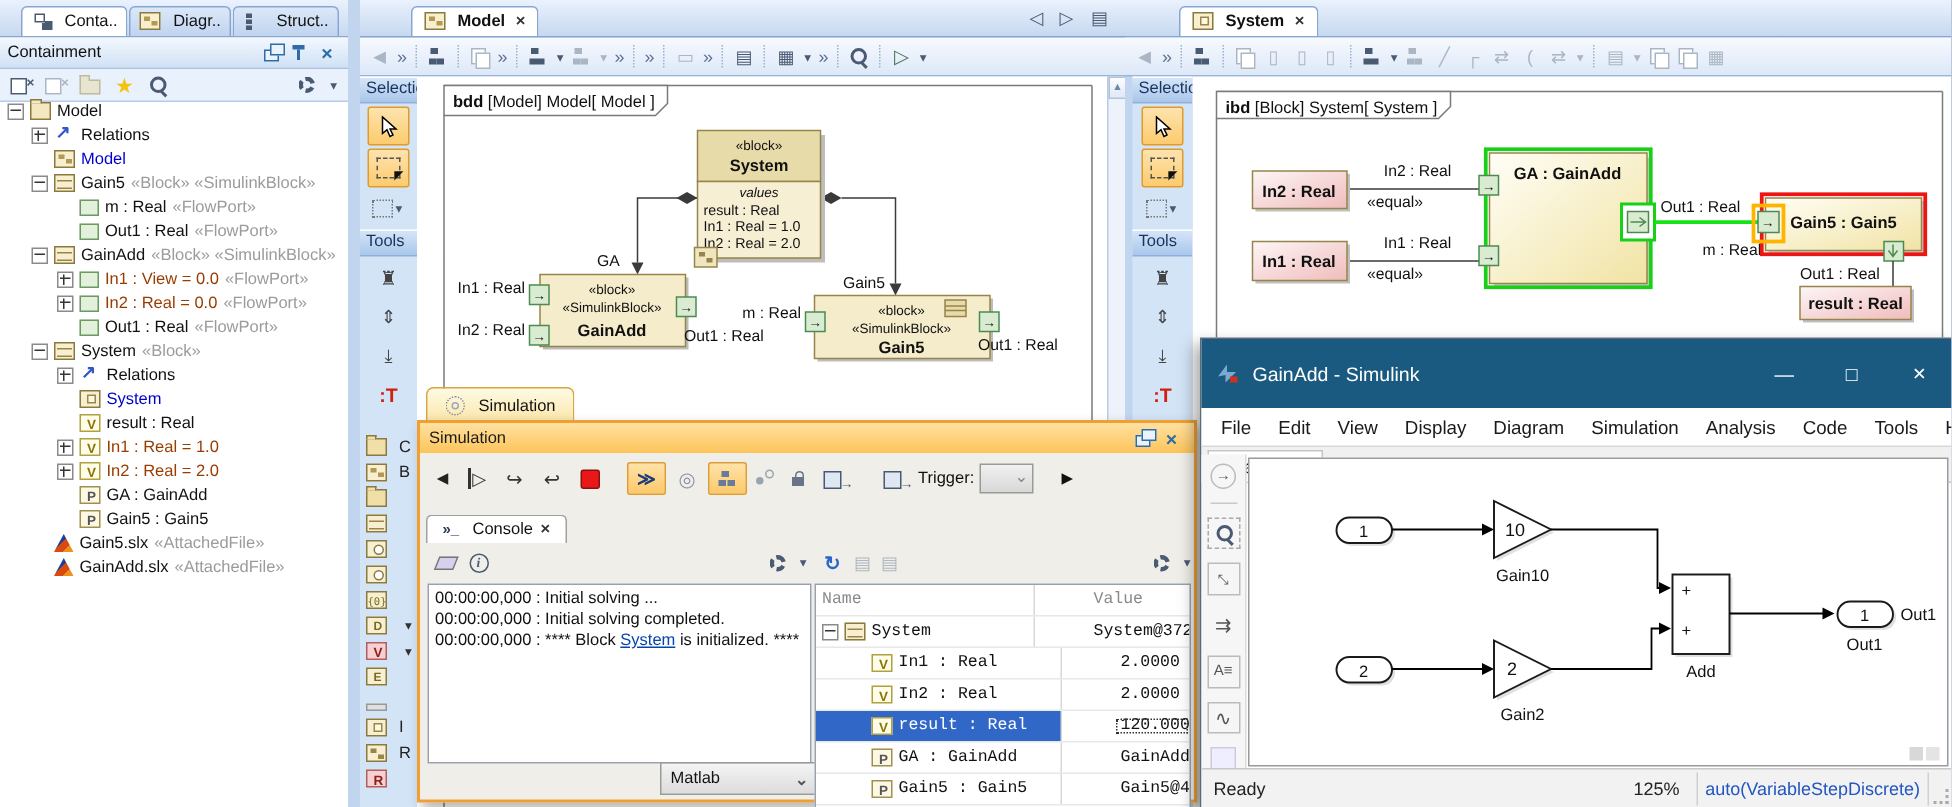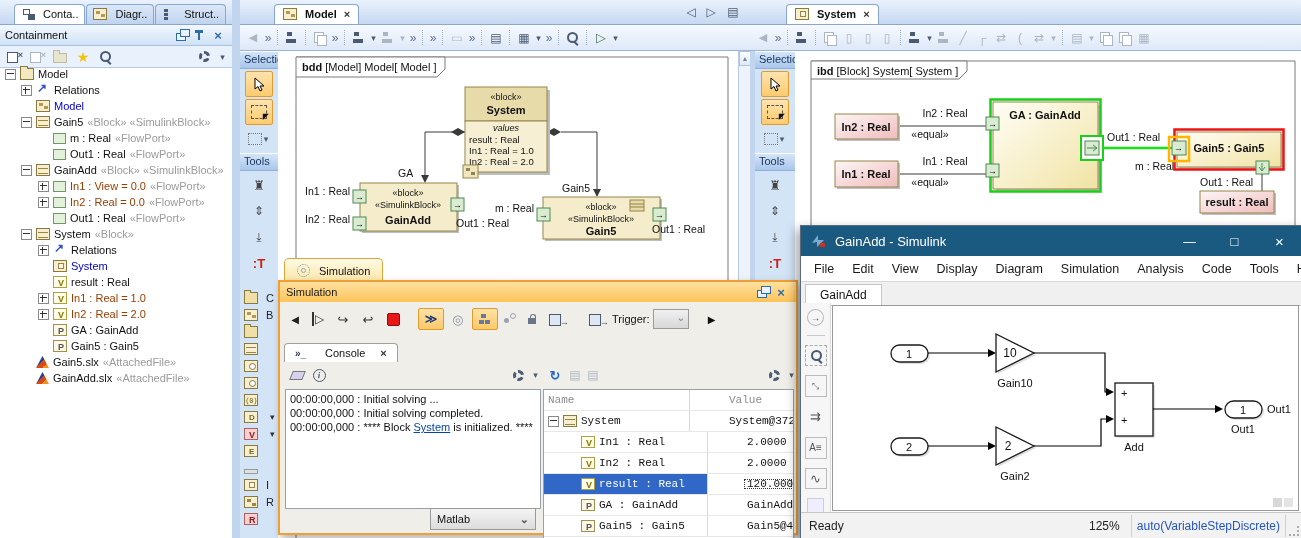--- a/index.html
+++ b/index.html
@@ -138,40 +138,40 @@
   
   .cursor-svg{width:13px;height:15px;}
   
   #simwin{left:278px;top:258px;width:520px;height:277px;z-index:30;}
   .simtab{position:absolute;top:0;left:6px;height:23px;background:linear-gradient(#fefae4,#fbe6a8);border:1px solid #d8a73f;border-bottom:none;
           border-radius:5px 5px 0 0;display:flex;align-items:center;padding:0 12px;gap:5px;}
   .simbody{position:absolute;left:0;right:0;top:22px;bottom:0;border:2px solid #f0a032;background:#efeee8;box-shadow:3px 4px 8px rgba(0,0,0,.3);}
   .simhead{height:20px;background:linear-gradient(#ffe1a0,#fcc45a);display:flex;align-items:center;padding:0 6px;color:#1a1a1a;}
   .simtools{height:34px;display:flex;align-items:center;gap:3px;padding:0 6px;background:#efeee8;}
   .gtabrow{position:absolute;height:24px;display:flex;align-items:flex-end;}
-  .gtab{display:flex;align-items:center;gap:12px;background:#fff;border:1px solid #a0a0a0;border-bottom:none;border-radius:4px 4px 0 0;padding:3px 10px;margin-top:20px;}
+  .gtab{display:flex;align-items:center;gap:2px;background:#fff;border:1px solid #a0a0a0;border-bottom:none;border-radius:4px 4px 0 0;padding:3px 10px;margin-top:20px;}
   .gtool{position:absolute;height:26px;display:flex;align-items:center;gap:4px;padding:0 4px;}
   .conarea{position:absolute;background:#fff;border:1px solid #98a2ae;font-size:11px;line-height:14px;padding:2px 4px;overflow:hidden;}
   .link{color:#0645ad;text-decoration:underline;cursor:pointer;}
   .coninput{position:absolute;height:18px;border:1px solid #8a8a8a;background:#fff;font:11px "Liberation Sans",sans-serif;padding:0 3px;}
   .langsel{position:absolute;height:20px;background:linear-gradient(#f4f4f4,#dcdcdc);border:1px solid #9a9a9a;display:flex;align-items:center;padding:0 6px;}
   .langsel::after{content:"⌄";margin-left:auto;color:#555;font-weight:bold;}
   .vtable{position:absolute;background:#fff;border:1px solid #98a2ae;overflow:hidden;}
   .vrow{display:flex;height:20px;align-items:center;border-bottom:1px solid #e8e8e8;font-family:Liberation Mono, monospace;}
   .vrow .nc{width:141px;display:flex;align-items:center;height:100%;border-right:1px solid #d8d8d8;overflow:hidden;white-space:nowrap;}
   .vrow .vc{flex:1;padding-left:4px;overflow:hidden;white-space:nowrap;margin-left:35px;}
   .vrow.hdr .nc,.vrow.hdr .vc{color:#8a8a8a;}
   .vrow .nc.d0{padding-left:4px;}.vrow .nc.d1{padding-left:22px;}
   .vrow.sel .nc{background:#3168c8;color:#fff;}
   .vrow.sel .vc{outline:1px dotted #333;outline-offset:-2px;}
   .trigsel{width:34px;height:18px;background:linear-gradient(#f0f0f0,#d8d8d8);border:1px solid #9a9a9a;position:relative;}
   .trigsel::after{content:"⌄";position:absolute;right:2px;top:1px;color:#888;}
   
   #slwin{left:800px;top:225px;width:501px;height:313px;z-index:40;border:1px solid #5a6a7a;box-shadow:-4px 4px 10px rgba(0,0,0,.35);background:#fff;}
-  .sltitle{height:30px;background:#1a5a80;color:#fff;display:flex;align-items:center;padding-left:10px;font-size:13px;}
+  .sltitle{height:46px;background:#1a5a80;color:#fff;display:flex;align-items:center;padding-left:10px;font-size:13px;}
   .slbtn{width:45px;height:29px;display:flex;align-items:center;justify-content:center;color:#fff;font-size:13px;}
   .slmenu{height:25px;background:#fff;border-bottom:1px solid #d8d8d8;display:flex;align-items:center;font-size:12.5px;color:#1a1a1a;padding-left:4px;}
   .mi{padding:3px 9px;cursor:default;}
   .sltabs{height:23px;background:#f0f0f0;border-bottom:1px solid #c6c6c6;display:flex;align-items:flex-end;padding-left:4px;}
   .sltab{background:#fff;border:1px solid #c6c6c6;border-bottom:none;padding:3px 14px;font-size:12px;}
   .slstrip{position:absolute;left:0;top:77px;bottom:26px;width:29px;background:#f6f6f6;border-right:1px solid #dcdcdc;
            display:flex;flex-direction:column;align-items:center;padding-top:6px;gap:9px;}
   .sli{width:20px;height:20px;display:flex;align-items:center;justify-content:center;color:#555;font-size:13px;border:1px solid transparent;position:relative;}
   .slhr{width:18px;border-top:1px solid #c8c8c8;}
   .slcanvas{position:absolute;left:31px;top:79px;right:3px;bottom:28px;background:#fff;border:1px solid #9a9a9a;}
@@ -827,21 +827,21 @@
         <span class="ic g-caret"></span>
       </div>
       <div class="conarea" style="left:5px;top:107px;width:246px;height:114px;">
         <div>
 
         <div>00:00:00,000 : Initial solving ...</div>
             <div>00:00:00,000 : Initial solving completed.</div>
           </div>
         <div><span>00:00:00,000 : **** Block </span><span class="link">System</span><span> is initialized. ****</span></div>
       </div>
-      <div class="langsel" style="left:150px;top:226px;width:92px;">
+      <div class="langsel" style="left:160px;top:226px;width:92px;">
         <span>Matlab</span>
       </div>
 
       <div class="gtool" style="left:262px;top:80px;width:250px;">
         <span class="ic g-refresh"></span>
         <span class="ic g-dbtn"></span>
         <span class="ic g-dbtn"></span>
         <span class="sp"></span>
         <span class="ic g-gear"></span>
         <span class="ic g-caret"></span>

